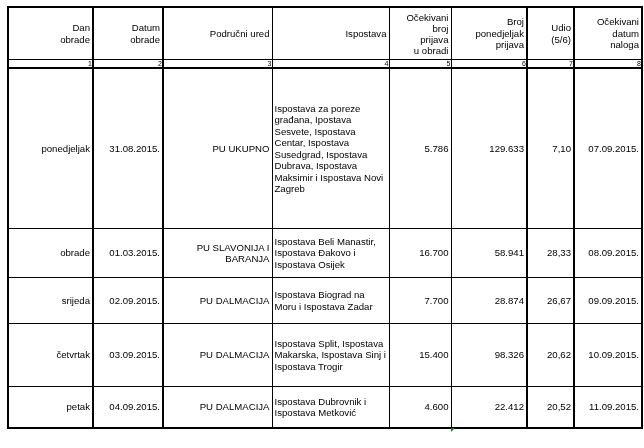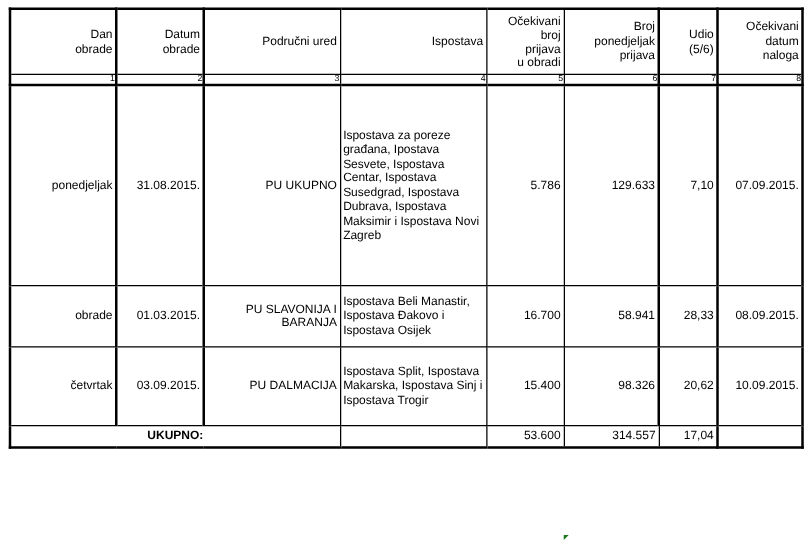--- a/index.html
+++ b/index.html
@@ -104,33 +104,45 @@
   <tr class="r2">
     <td class="c thick-l thick-r">obrade</td>
     <td class="c thick-r">01.03.2015.</td>
     <td class="c">PU SLAVONIJA I BARANJA</td>
     <td class="isp">Ispostava Beli Manastir, Ispostava Đakovo  i Ispostava Osijek</td>
     <td class="r">16.700</td>
     <td class="r thick-r">58.941</td>
     <td class="r thick-r">28,33</td>
     <td class="c thick-r">08.09.2015.</td>
   </tr>
+  <tr class="r3">
+    <td class="c thick-l thick-r">srijeda</td>
+    <td class="c thick-r">02.09.2015.</td>
+    <td class="c">PU DALMACIJA</td>
+    <td class="isp">Ispostava Biograd na Moru i  Ispostava Zadar</td>
+    <td class="r">7.700</td>
+    <td class="r thick-r">28.874</td>
+    <td class="r thick-r">26,67</td>
+    <td class="c thick-r">09.09.2015.</td>
+  </tr>
   <tr class="r4">
     <td class="c thick-l thick-r">četvrtak</td>
     <td class="c thick-r">03.09.2015.</td>
     <td class="c">PU DALMACIJA</td>
     <td class="isp">Ispostava Split, Ispostava Makarska, Ispostava Sinj  i Ispostava Trogir</td>
     <td class="r">15.400</td>
     <td class="r thick-r">98.326</td>
     <td class="r thick-r">20,62</td>
     <td class="c thick-r">10.09.2015.</td>
   </tr>
-  <tr class="tot">
-    <td colspan="3" class="totlabel thick-l thick-b">UKUPNO:</td>
-    <td class="thick-b"></td>
-    <td class="r thick-b">53.600</td>
-    <td class="r thick-b">314.557</td>
-    <td class="r thick-r thick-b">17,04</td>
-    <td class="c thick-r thick-b"></td>
+  <tr class="r5">
+    <td class="c thick-l thick-r thick-b">petak</td>
+    <td class="c thick-r thick-b">04.09.2015.</td>
+    <td class="c thick-b">PU DALMACIJA</td>
+    <td class="isp thick-b">Ispostava Dubrovnik i Ispostava Metković</td>
+    <td class="r thick-b">4.600</td>
+    <td class="r thick-r thick-b">22.412</td>
+    <td class="r thick-r thick-b">20,52</td>
+    <td class="c thick-r thick-b">11.09.2015.</td>
   </tr>
 </tbody>
   </table>
 <div class="tick"></div>
 
 </body></html>

